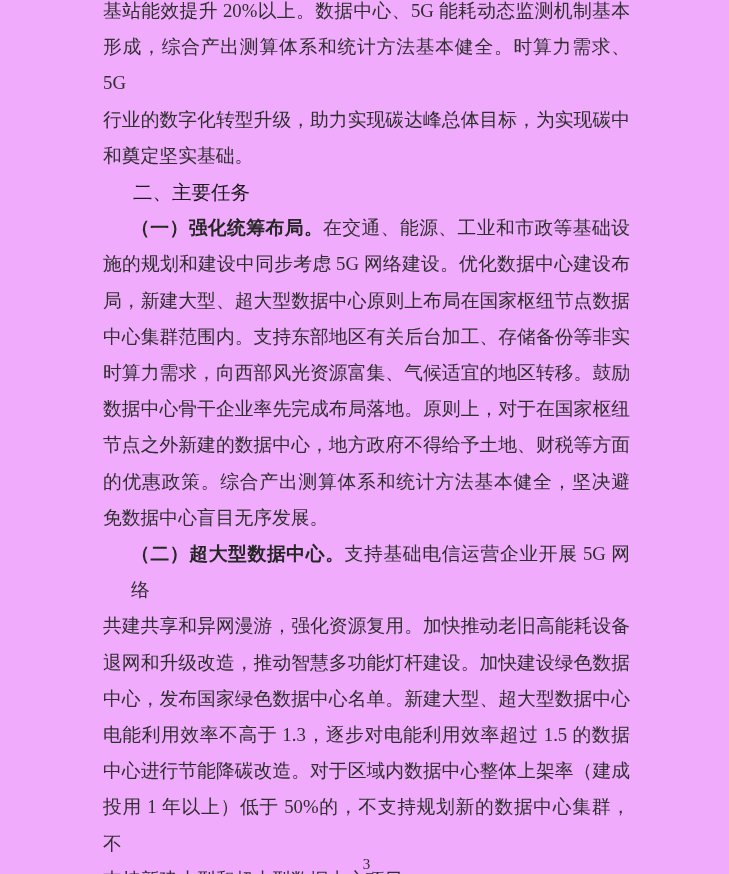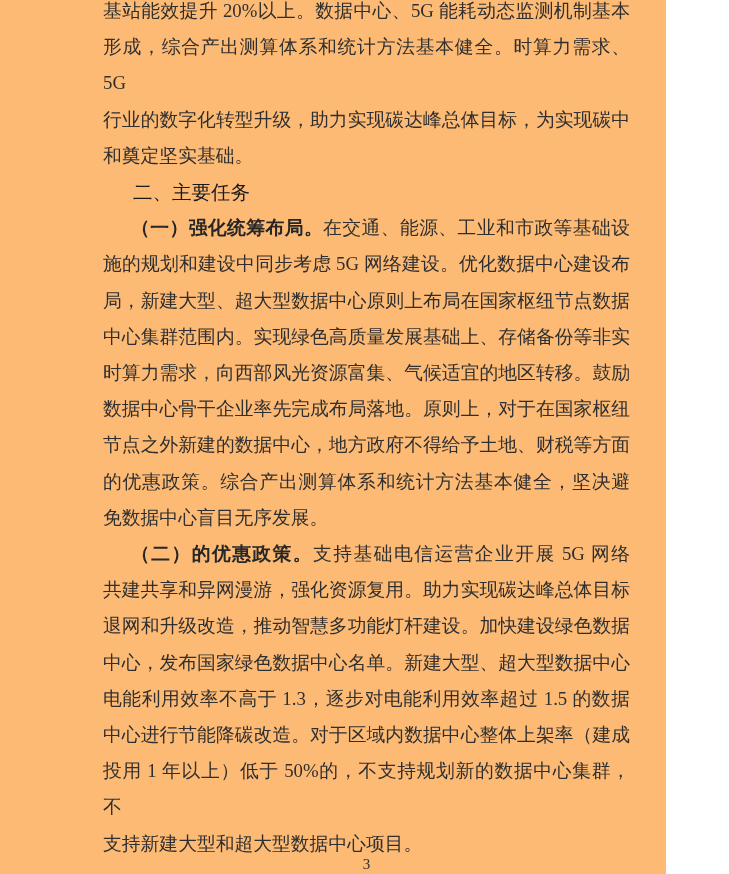--- a/index.html
+++ b/index.html
@@ -2,23 +2,23 @@
 <html><head>
 <meta charset="utf-8">
 <style>
   html, body {
     margin: 0;
     padding: 0;
     background: #ffffff;
   }
   .page {
     position: relative;
-    width: 666px;
+    width: 729px;
     height: 874px;
-    background: #fdba74;
+    background: #f0abfc;
     overflow: hidden;
     font-family: "Liberation Serif", "DejaVu Serif", serif;
   }
   .textblock {
     position: absolute;
     left: 103px;
     top: -7px;
     width: 527px;
     color: #2f2f2f;
     font-size: 18.8px;
@@ -71,29 +71,29 @@
     <div class="line">基站能效提升 20%以上。数据中心、5G 能耗动态监测机制基本</div>
     <div class="line">形成，综合产出测算体系和统计方法基本健全。时算力需求、5G</div>
     <div class="line">行业的数字化转型升级，助力实现碳达峰总体目标，为实现碳中</div>
     <div class="line para-end">和奠定坚实基础。</div>
 
     <div class="line heading">二、主要任务</div>
 
     <div class="line lead-line"><span class="lead">（一）强化统筹布局。</span><span>在交通、能源、工业和市政等基础设</span></div>
     <div class="line">施的规划和建设中同步考虑 5G 网络建设。优化数据中心建设布</div>
     <div class="line">局，新建大型、超大型数据中心原则上布局在国家枢纽节点数据</div>
-    <div class="line">中心集群范围内。实现绿色高质量发展基础上、存储备份等非实</div>
+    <div class="line">中心集群范围内。支持东部地区有关后台加工、存储备份等非实</div>
     <div class="line">时算力需求，向西部风光资源富集、气候适宜的地区转移。鼓励</div>
     <div class="line">数据中心骨干企业率先完成布局落地。原则上，对于在国家枢纽</div>
     <div class="line">节点之外新建的数据中心，地方政府不得给予土地、财税等方面</div>
     <div class="line">的优惠政策。综合产出测算体系和统计方法基本健全，坚决避</div>
     <div class="line para-end">免数据中心盲目无序发展。</div>
 
-    <div class="line lead-line"><span class="lead">（二）的优惠政策。</span><span>支持基础电信运营企业开展 5G 网络</span></div>
-    <div class="line">共建共享和异网漫游，强化资源复用。助力实现碳达峰总体目标</div>
+    <div class="line lead-line"><span class="lead">（二）超大型数据中心。</span><span>支持基础电信运营企业开展 5G 网络</span></div>
+    <div class="line">共建共享和异网漫游，强化资源复用。加快推动老旧高能耗设备</div>
     <div class="line">退网和升级改造，推动智慧多功能灯杆建设。加快建设绿色数据</div>
     <div class="line">中心，发布国家绿色数据中心名单。新建大型、超大型数据中心</div>
     <div class="line">电能利用效率不高于 1.3，逐步对电能利用效率超过 1.5 的数据</div>
     <div class="line">中心进行节能降碳改造。对于区域内数据中心整体上架率（建成</div>
     <div class="line">投用 1 年以上）低于 50%的，不支持规划新的数据中心集群，不</div>
     <div class="line para-end">支持新建大型和超大型数据中心项目。</div>
 
   </div>
 
   <div class="pagenum">3</div>

